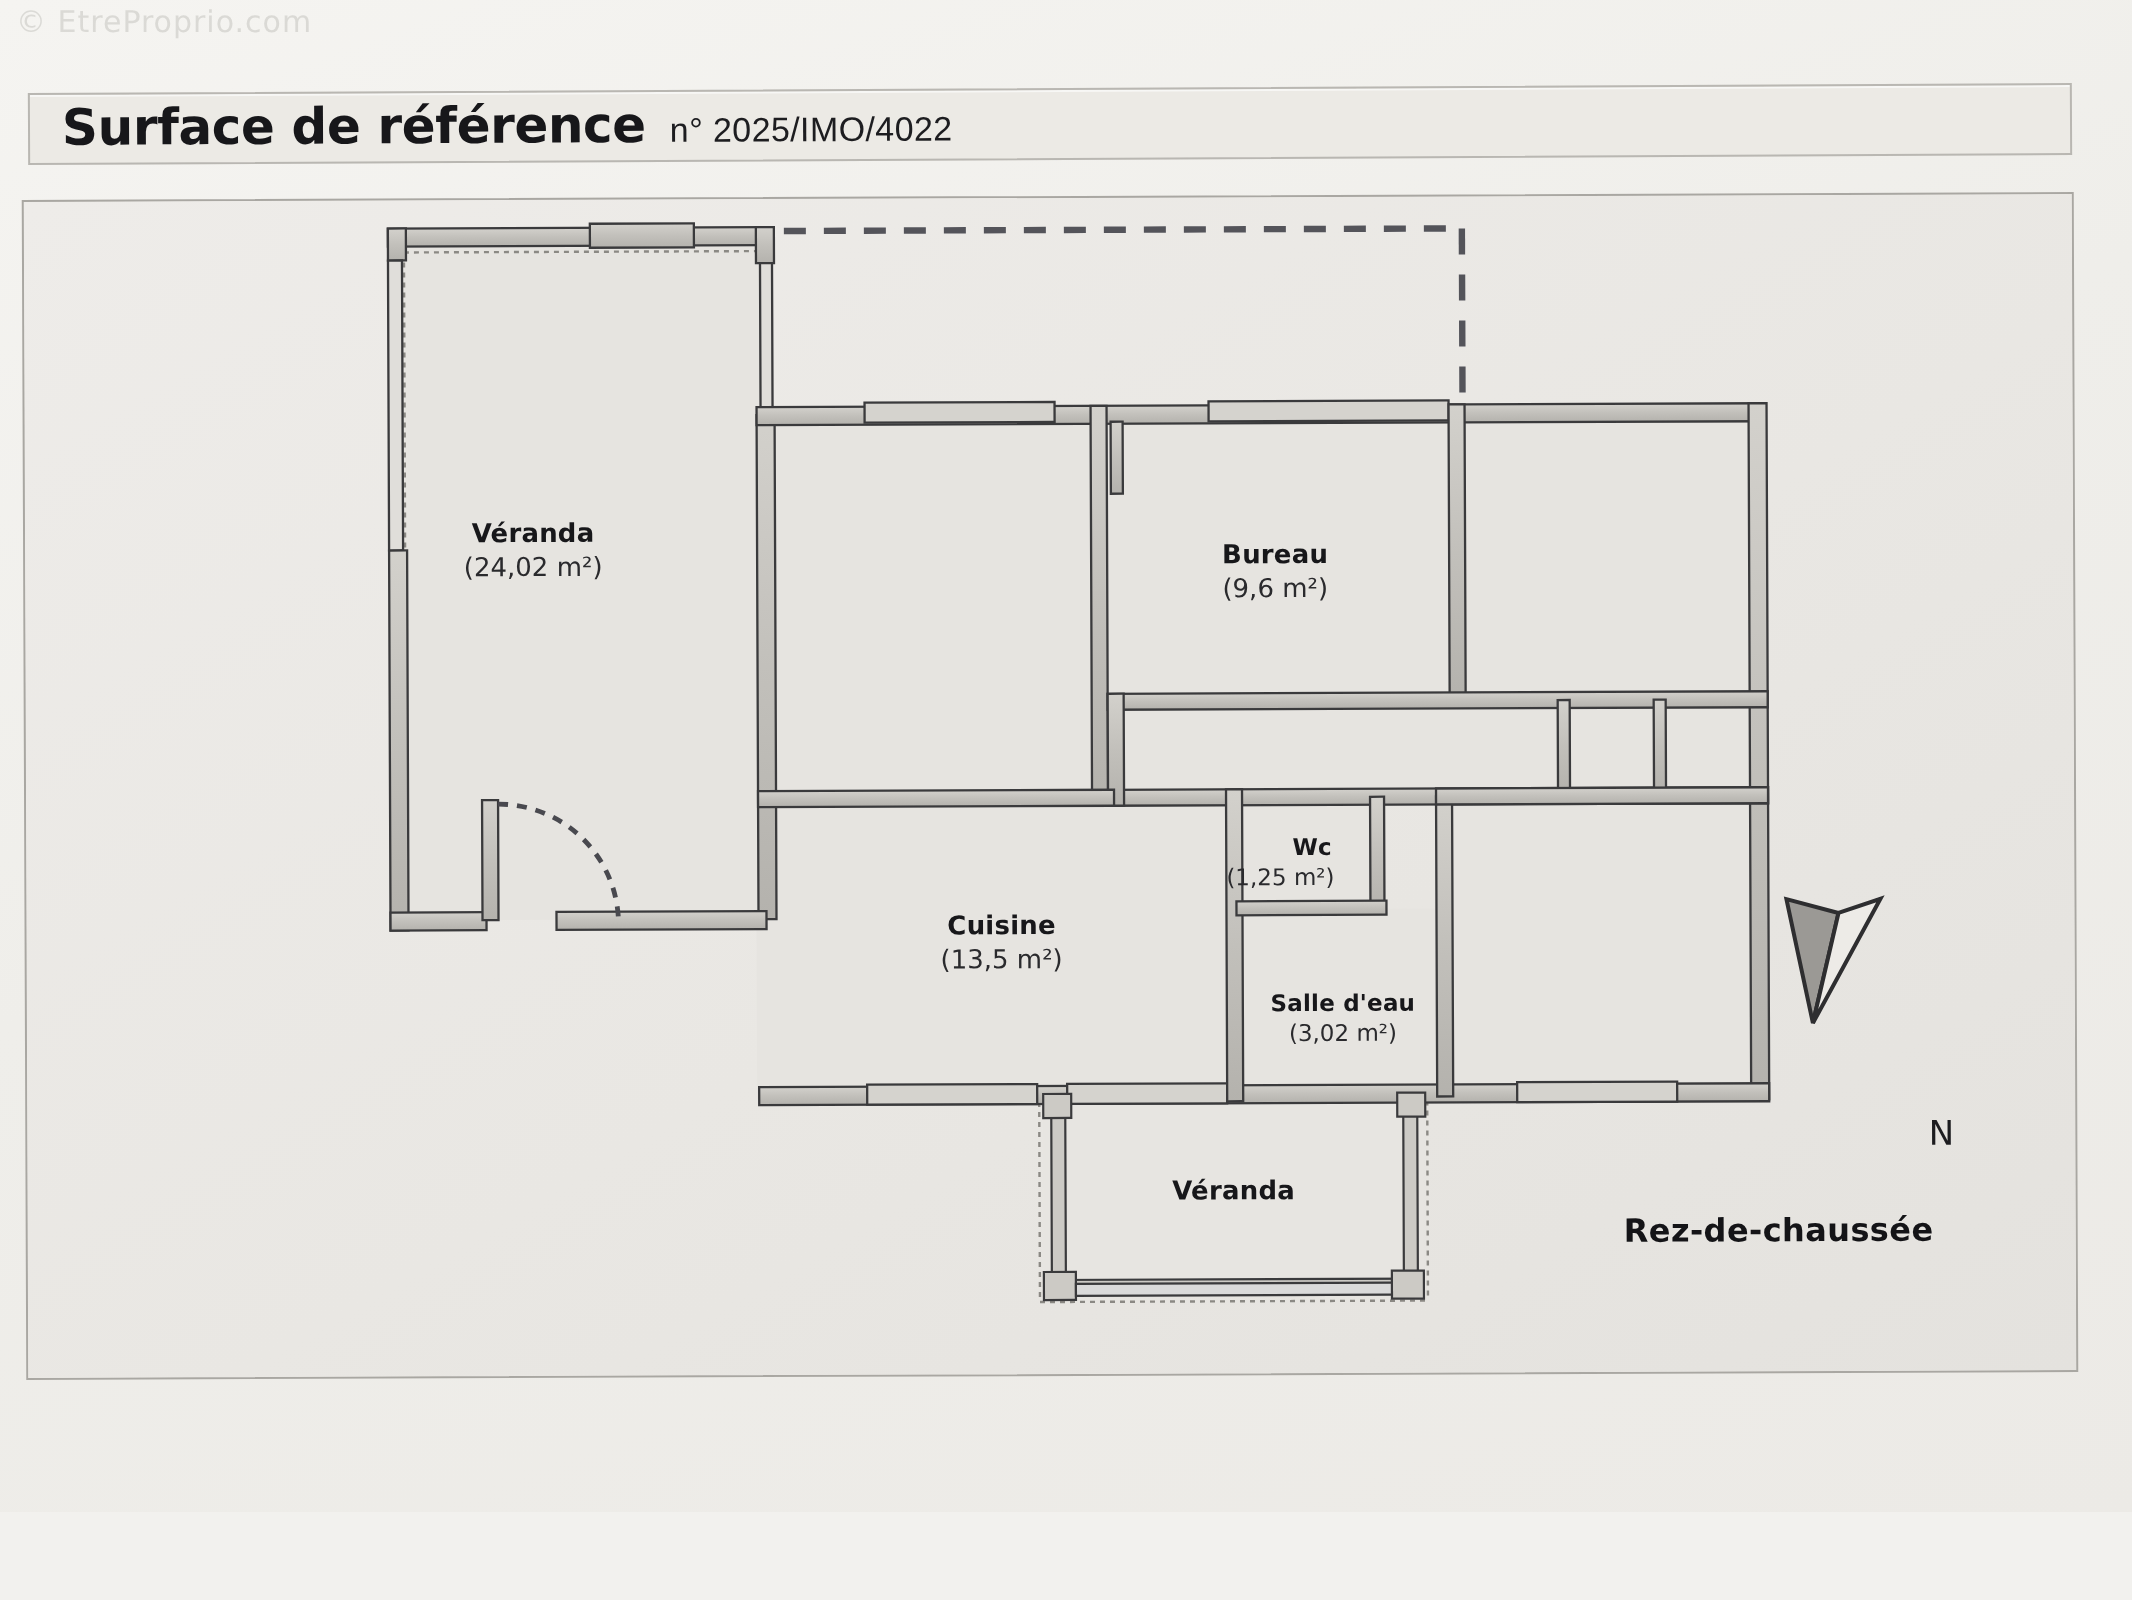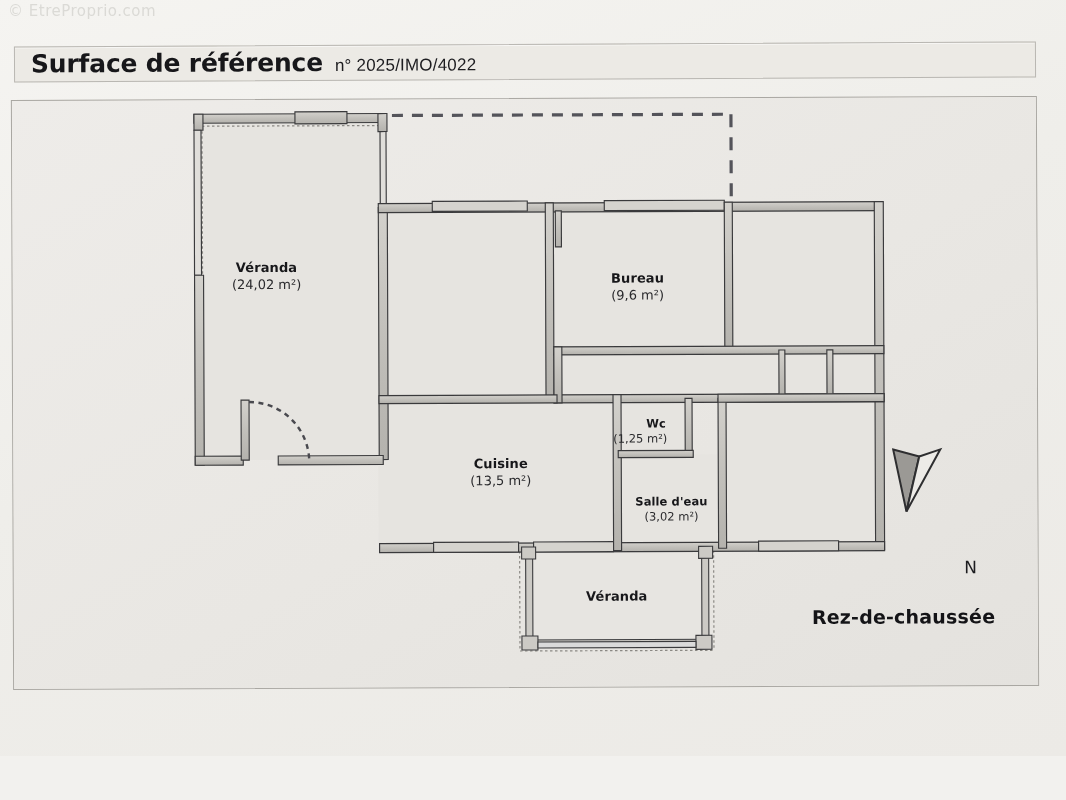--- a/index.html
+++ b/index.html
@@ -96,21 +96,21 @@
     position: absolute;
     font-family: "DejaVu Sans", sans-serif;
     font-size: 17px; color: #1c1c1f;
     text-align: center; width: 40px;
   }
 
   
   #floor-caption {
     position: absolute;
     font-family: "DejaVu Sans", sans-serif;
-    font-weight: bold; font-size: 19px;
+    font-weight: bold; font-size: 16px;
     color: #141417; letter-spacing: .2px;
     white-space: nowrap;
   }
 </style>
 </head>
 <body>
 
 <div id="page">
 
   <div id="watermark">© EtreProprio.com</div>

